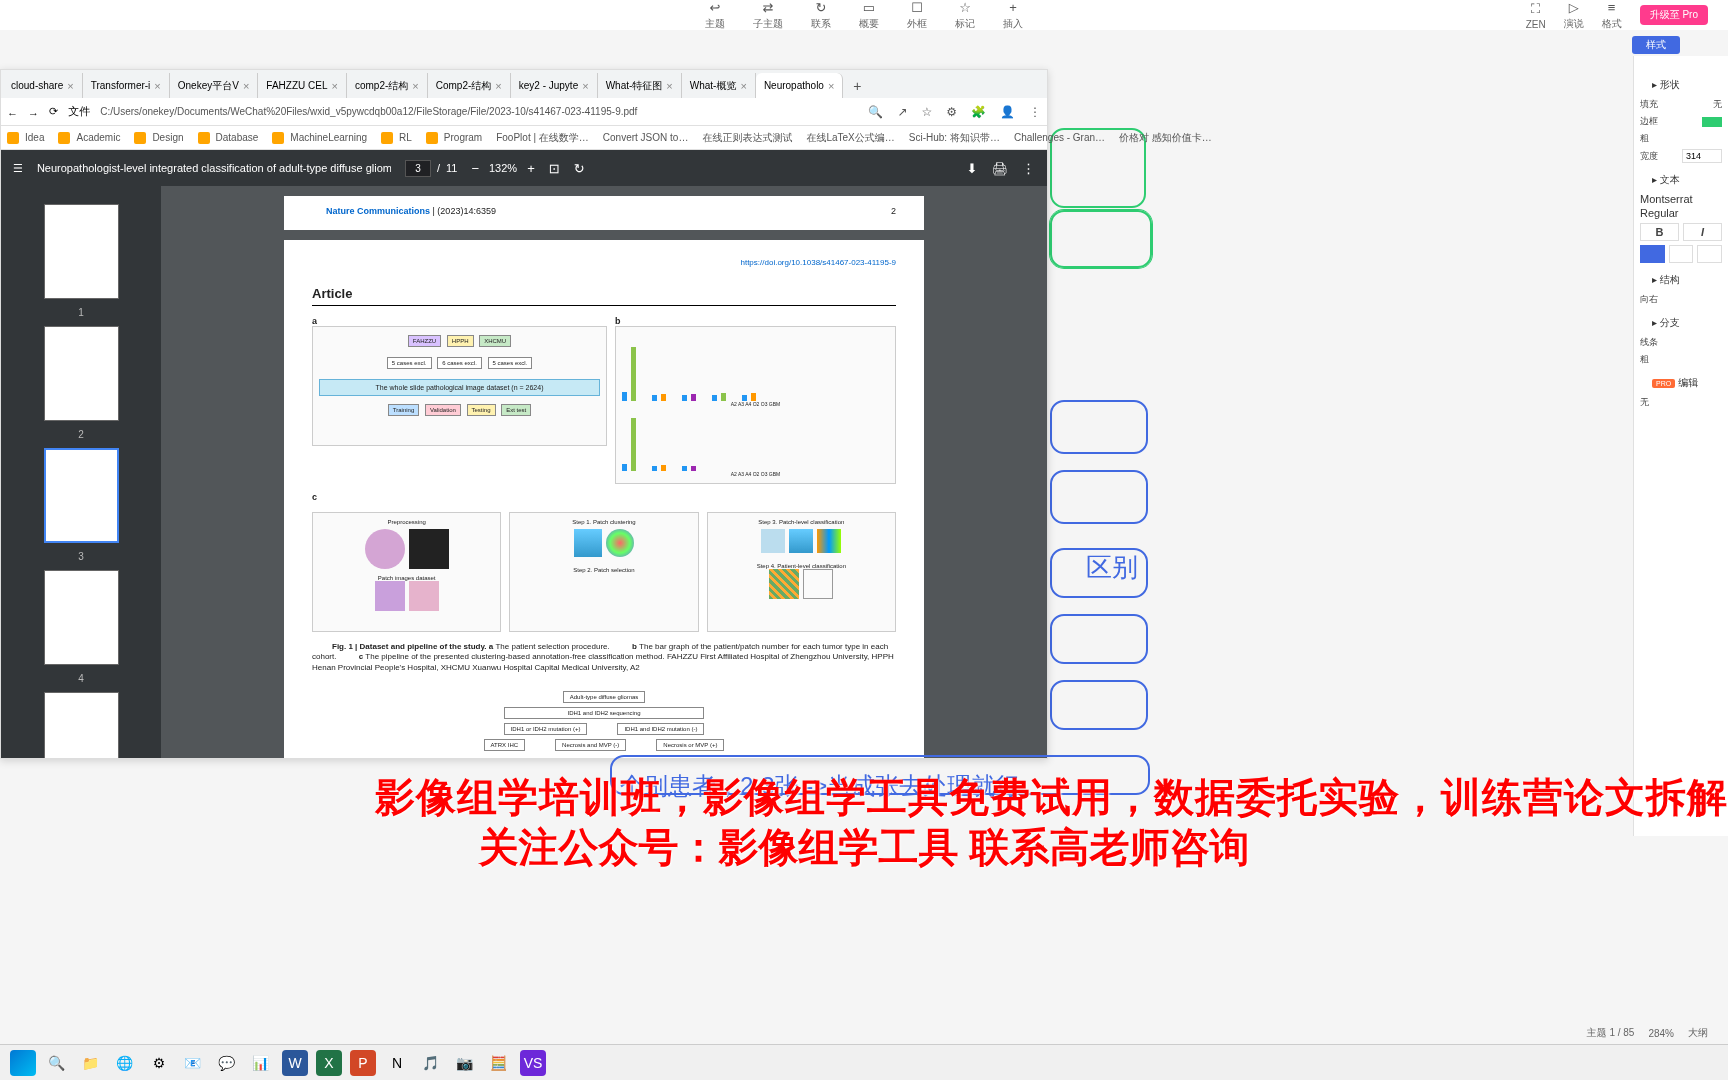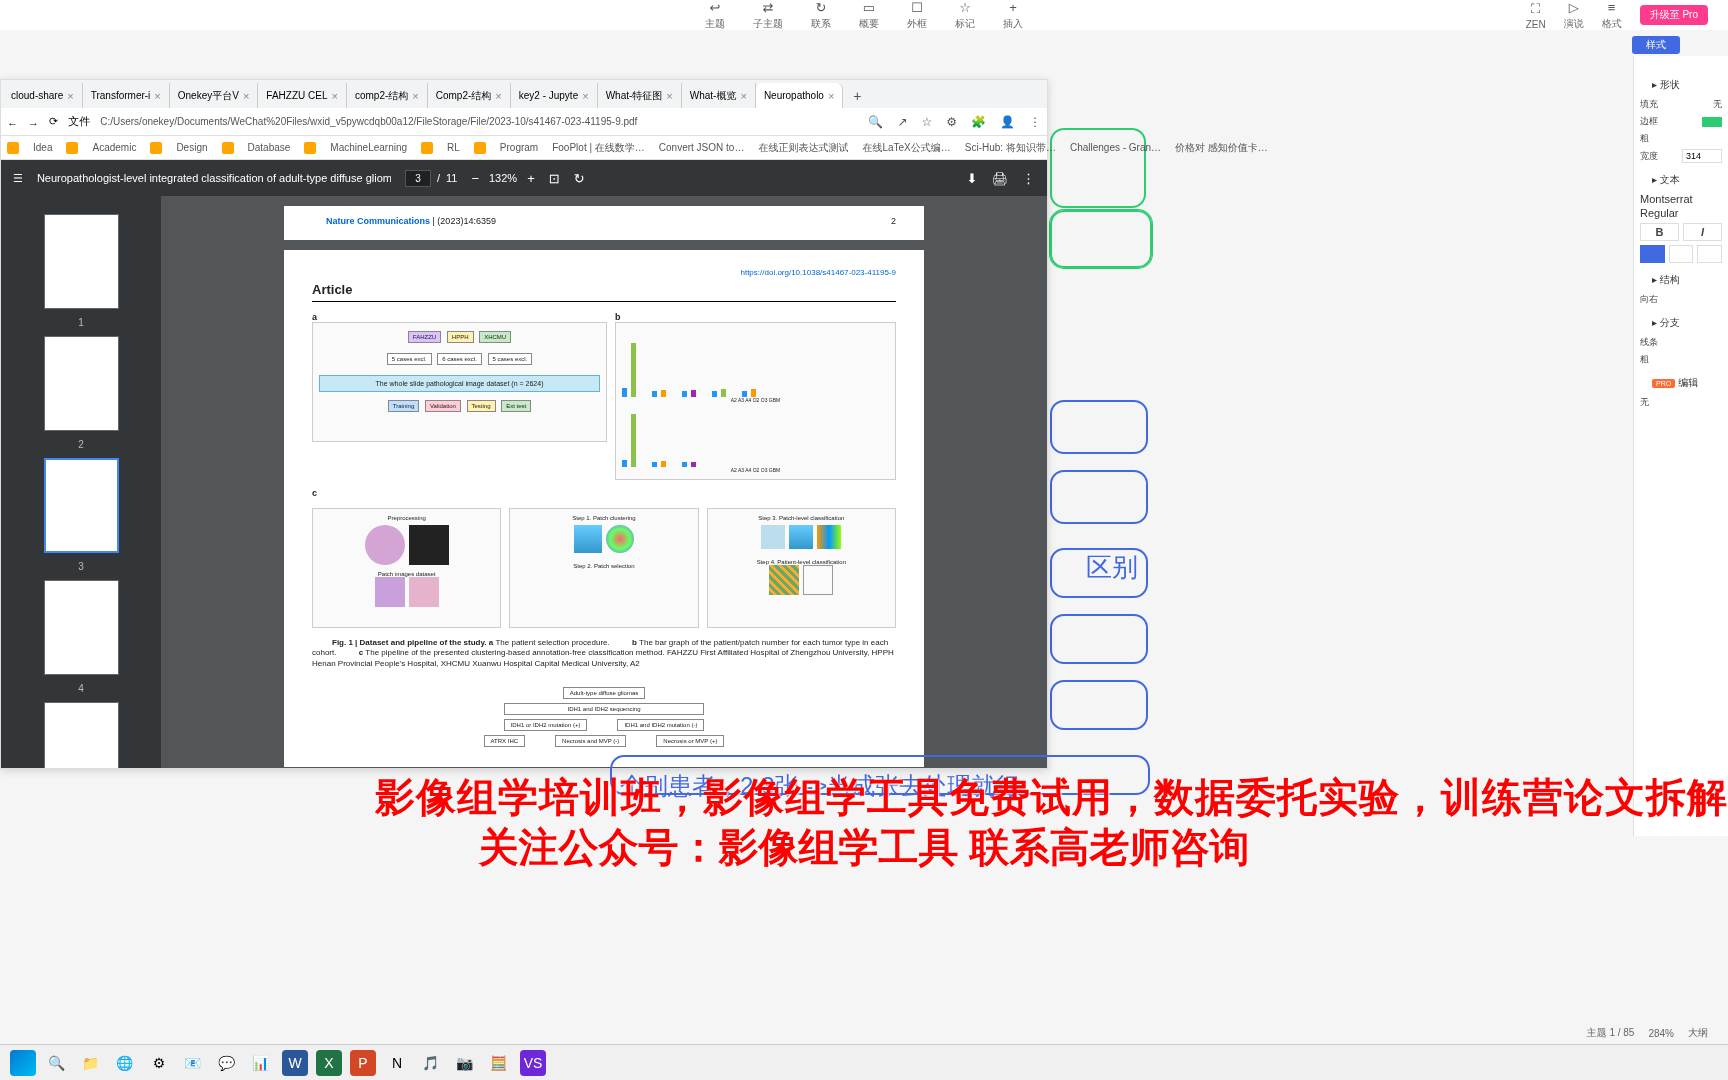--- a/index.html
+++ b/index.html
@@ -8,50 +8,50 @@
 
 .mac-menubar { height: 30px; background: #fff; display: flex; align-items: center; justify-content: center; gap: 30px; font-size: 10px; color: #666; padding: 0 40px; }
 .mac-menu { display: flex; gap: 28px; position: absolute; left: 50%; transform: translateX(-50%);}
 .mac-item { display: flex; flex-direction: column; align-items: center; gap: 2px; }
 .mac-ic { font-size: 13px; color: #555; }
 .mac-right { position: absolute; right: 20px; display: flex; gap: 18px; align-items: center;}
 .pro-btn { background: #ff3b8d; color:#fff; padding:3px 10px; border-radius:4px; font-size:10px;}
 .style-pill { background: #4169e1; color:#fff; padding:2px 14px; border-radius:3px; font-size:10px; position:absolute; right:48px; top:36px;}
 
 
-.browser { position: absolute; top: 79px; left: 0; width: 1048px; height: 690px; background: #6d28d9; border: 1px solid #ddd; box-shadow: 0 2px 8px rgba(0,0,0,0.15); }
+.browser { position: absolute; top: 69px; left: 0; width: 1048px; height: 690px; background: #6d28d9; border: 1px solid #ddd; box-shadow: 0 2px 8px rgba(0,0,0,0.15); }
 .tab-strip { height: 28px; background: #f1f3f4; display: flex; align-items: flex-end; padding-left: 2px; }
 .tab { height: 25px; font-size: 10px; padding: 4px 8px; border-right: 1px solid #ccc; display: flex; align-items: center; gap: 4px; max-width: 98px; white-space: nowrap; overflow: hidden; background: #f1f3f4; }
 .tab.active { background: #fff; border-top-left-radius:6px; border-top-right-radius:6px;}
 .tab-close { margin-left: auto; color: #888; font-size: 11px; }
 .new-tab { padding: 4px 10px; color:#555; font-size:14px;}
 .addr-bar { height: 28px; background:#fff; border-bottom:1px solid #e0e0e0; display:flex; align-items:center; padding: 0 6px; gap:10px; font-size:11px;}
 .addr-input { flex:1; color:#555; font-size:10px; overflow:hidden; white-space:nowrap;}
 .addr-ics { display:flex; gap:14px; color:#555; font-size:12px;}
 .bookmarks { height: 24px; background:#fff; border-bottom:1px solid #e0e0e0; display:flex; align-items:center; padding:0 6px; gap:14px; font-size:10px; color:#555;}
-.bm { display:flex; align-items:center; gap:14px; white-space:nowrap;}
+.bm { display:flex; align-items:center; gap:6px; white-space:nowrap;}
 .bm-ic { width:12px; height:12px; background:#ffa500; border-radius:2px; display:inline-block;}
 
 
 .pdf-toolbar { height: 36px; background:#323639; color:#fff; display:flex; align-items:center; padding:0 12px; gap:14px; font-size:11px;}
 .pdf-title { flex:1; font-size:11px; white-space:nowrap; overflow:hidden;}
 .pdf-page-ctrl { display:flex; align-items:center; gap:6px;}
 .pdf-page-input { background:#202124; border:1px solid #555; color:#fff; width:26px; text-align:center; padding:2px; font-size:10px;}
 .zoom-ctrl { display:flex; align-items:center; gap:10px;}
 .pdf-ic { cursor:pointer; font-size:13px;}
 .pdf-body { height: calc(100% - 116px); background:#525659; display:flex;}
 .thumb-panel { width: 160px; background:#323639; overflow-y:auto; padding:10px 0;}
 .thumb { width:75px; height:95px; background:#fff; margin:8px auto; border:1px solid #666;}
 .thumb.sel { border:2px solid #4285f4;}
 .thumb-num { text-align:center; color:#bbb; font-size:10px; margin-top:4px;}
 .pdf-content { flex:1; overflow:auto; display:flex; justify-content:center; padding:0 20px;}
 .pdf-page { width: 640px; background:#fff; margin:10px 0; padding:18px 28px; font-size:9px; color:#222;}
 .nat-head { display:flex; justify-content:space-between; border-bottom:1px solid #000; padding-bottom:6px; font-size:9px;}
 .nat-title { color:#0066cc; font-weight:bold;padding-left:14px;}
-.article-h { font-weight:bold; font-size:13px; margin-top:14px;}
+.article-h { font-weight:bold; font-size:13px; margin-top:28px;}
 .doi { color:#0066cc; font-size:8px; float:right;}
 .fig-row { display:flex; gap:8px; margin-top:10px;}
 .fig-box { border:1px solid #ccc; background:#fafafa; flex:1; min-height:120px; position:relative; padding:6px; font-size:6px;}
 .small-box { border:1px solid #888; padding:2px 4px; font-size:6px; display:inline-block; margin:2px; background:#fff;}
 .sb-purple { background:#d9c2ff;}
 .sb-yellow { background:#fff2b0;}
 .sb-green { background:#c6e9c6;}
 .sb-blue { background:#bcdfff;}
 .sb-pink { background:#ffccd5;}
 .wide-blue { background:#c6e9f5; border:1px solid #66b3d9; padding:4px; text-align:center; font-size:7px;}

